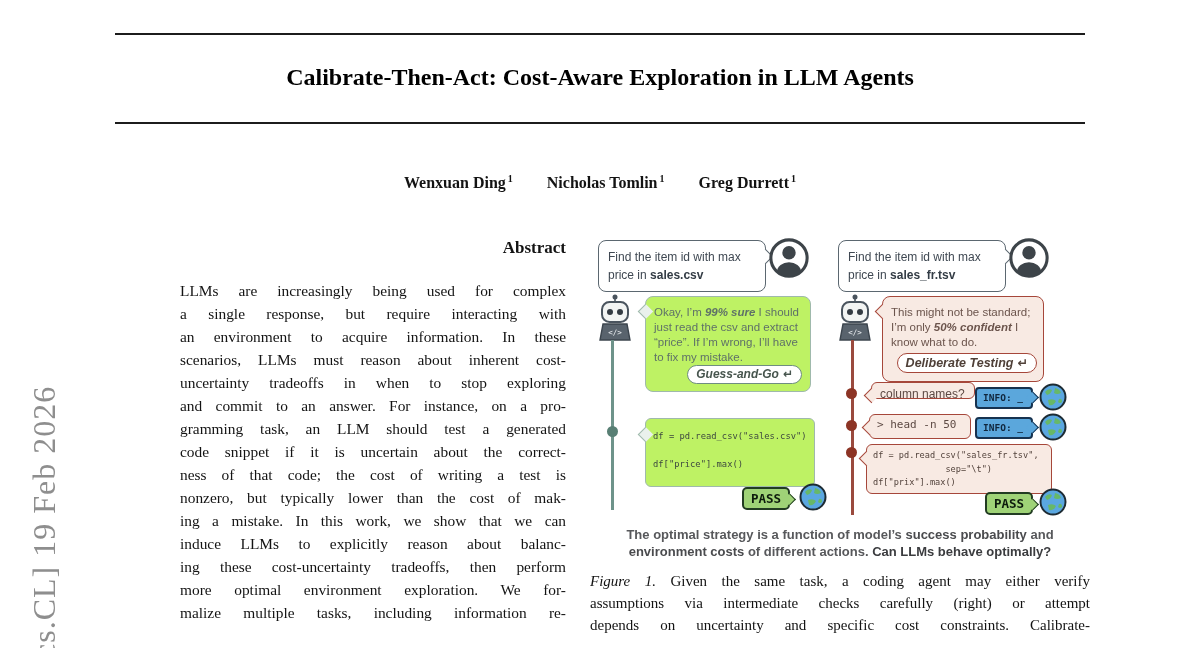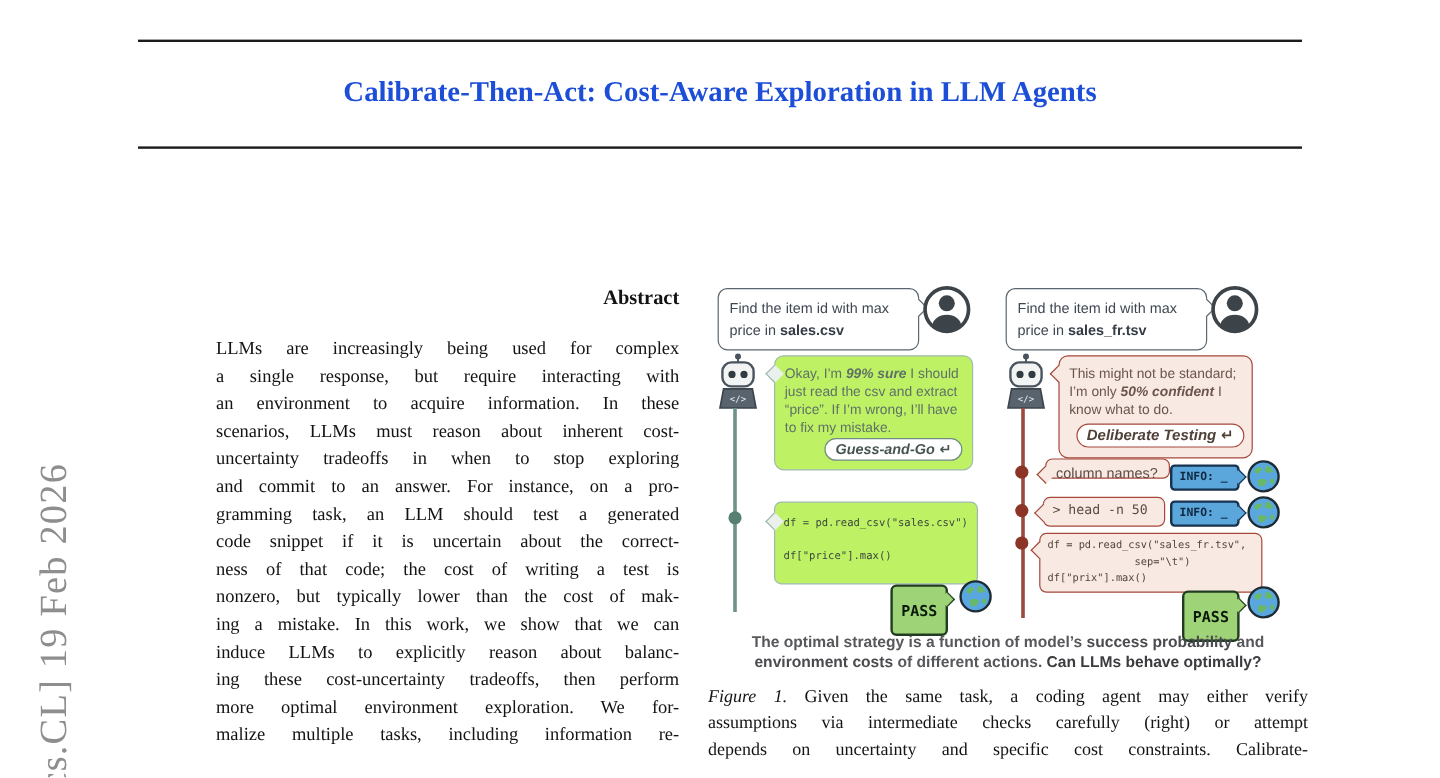--- a/index.html
+++ b/index.html
@@ -8,21 +8,21 @@
 
   
   .watermark{position:absolute;left:26px;top:658px;transform:rotate(-90deg);transform-origin:0 0;
              white-space:nowrap;font-size:32px;color:#8e8e8e;letter-spacing:1px;}
 
   
   .rule{position:absolute;left:115px;width:970px;height:2px;background:#1c1c1c;}
   .rule-top{top:33px;}
   .rule-mid{top:122px;}
   .title{position:absolute;left:0;top:64px;width:1200px;margin:0;text-align:center;
-         font-size:24px;font-weight:bold;color:#1d4ed8;}
+         font-size:24px;font-weight:bold;color:#000000;}
   .authors{position:absolute;left:0;top:173px;width:1200px;text-align:center;
            font-size:16px;font-weight:bold;}
   .author{margin:0 15px;}
   .author sup{font-size:10px;font-weight:bold;margin-left:2px;}
 
   
   .abstract{position:absolute;left:180px;top:238px;width:386px;}
   .abs-head{margin:0 0 21px 0;text-align:right;font-size:17px;font-weight:bold;}
   .jline{text-align:justify;text-align-last:justify;overflow:hidden;}
   .abs-line{font-size:15.4px;line-height:23px;height:23px;}
@@ -87,21 +87,21 @@
         font-family:"DejaVu Sans Mono","Liberation Mono",monospace;font-size:11px;}
 
   .info-bub{position:absolute;box-sizing:border-box;background:#5ba7dc;border:2px solid #16324f;
             border-radius:4px;width:58px;height:22px;padding:3px 6px;
             font-family:"DejaVu Sans Mono","Liberation Mono",monospace;
             font-size:9.5px;font-weight:bold;color:#10273d;}
   .info-bub .tail{width:8px;height:8px;background:#5ba7dc;border-color:#16324f;top:4px;right:-5.5px;}
   .info1{left:385px;top:153px;} .info2{left:385px;top:183px;}
 
   .pass-bub{position:absolute;box-sizing:border-box;background:#9fd377;border:2px solid #223c22;
-            border-radius:5px;padding:12px 7px;font-family:"DejaVu Sans Mono","Liberation Mono",monospace;
+            border-radius:5px;padding:2px 7px;font-family:"DejaVu Sans Mono","Liberation Mono",monospace;
             font-size:12.5px;font-weight:bold;color:#0c1a0c;}
   .pass-bub .tail{width:8px;height:8px;background:#9fd377;border-color:#223c22;top:6px;right:-5.5px;}
   .pass-L{left:152px;top:253px;} .pass-R{left:395px;top:258px;}
   .earth{position:absolute;width:28px;height:28px;}
   .earth-L{left:209px;top:249px;} .earth1{left:449px;top:149px;}
   .earth2{left:449px;top:179px;}  .earth-R{left:449px;top:254px;}
 
   .fig-note{position:absolute;left:0;top:292px;width:500px;text-align:center;
             font-size:13px;line-height:17px;font-weight:600;color:#57585b;}
   .fig-note b{color:#3b3c3f;font-style:normal;}
@@ -116,20 +116,25 @@
 <body>
 
 <div class="page">
 
   <div class="watermark">cs.CL] 19 Feb 2026</div>
 
   <div class="rule rule-top"></div>
   <h1 class="title">Calibrate-Then-Act: Cost-Aware Exploration in LLM Agents</h1>
   <div class="rule rule-mid"></div>
 
+  <div class="authors">
+    <span class="author"><span>Wenxuan Ding</span><sup>1</sup></span>
+    <span class="author"><span>Nicholas Tomlin</span><sup>1</sup></span>
+    <span class="author"><span>Greg Durrett</span><sup>1</sup></span>
+  </div>
 
   <section class="abstract">
     <h2 class="abs-head">Abstract</h2>
     <div class="jline abs-line">LLMs are increasingly being used for complex</div>
     <div class="jline abs-line">a single response, but require interacting with</div>
     <div class="jline abs-line">an environment to acquire information. In these</div>
     <div class="jline abs-line">scenarios, LLMs must reason about inherent cost-</div>
     <div class="jline abs-line">uncertainty tradeoffs in when to stop exploring</div>
     <div class="jline abs-line">and commit to an answer. For instance, on a pro-</div>
     <div class="jline abs-line">gramming task, an LLM should test a generated</div>

